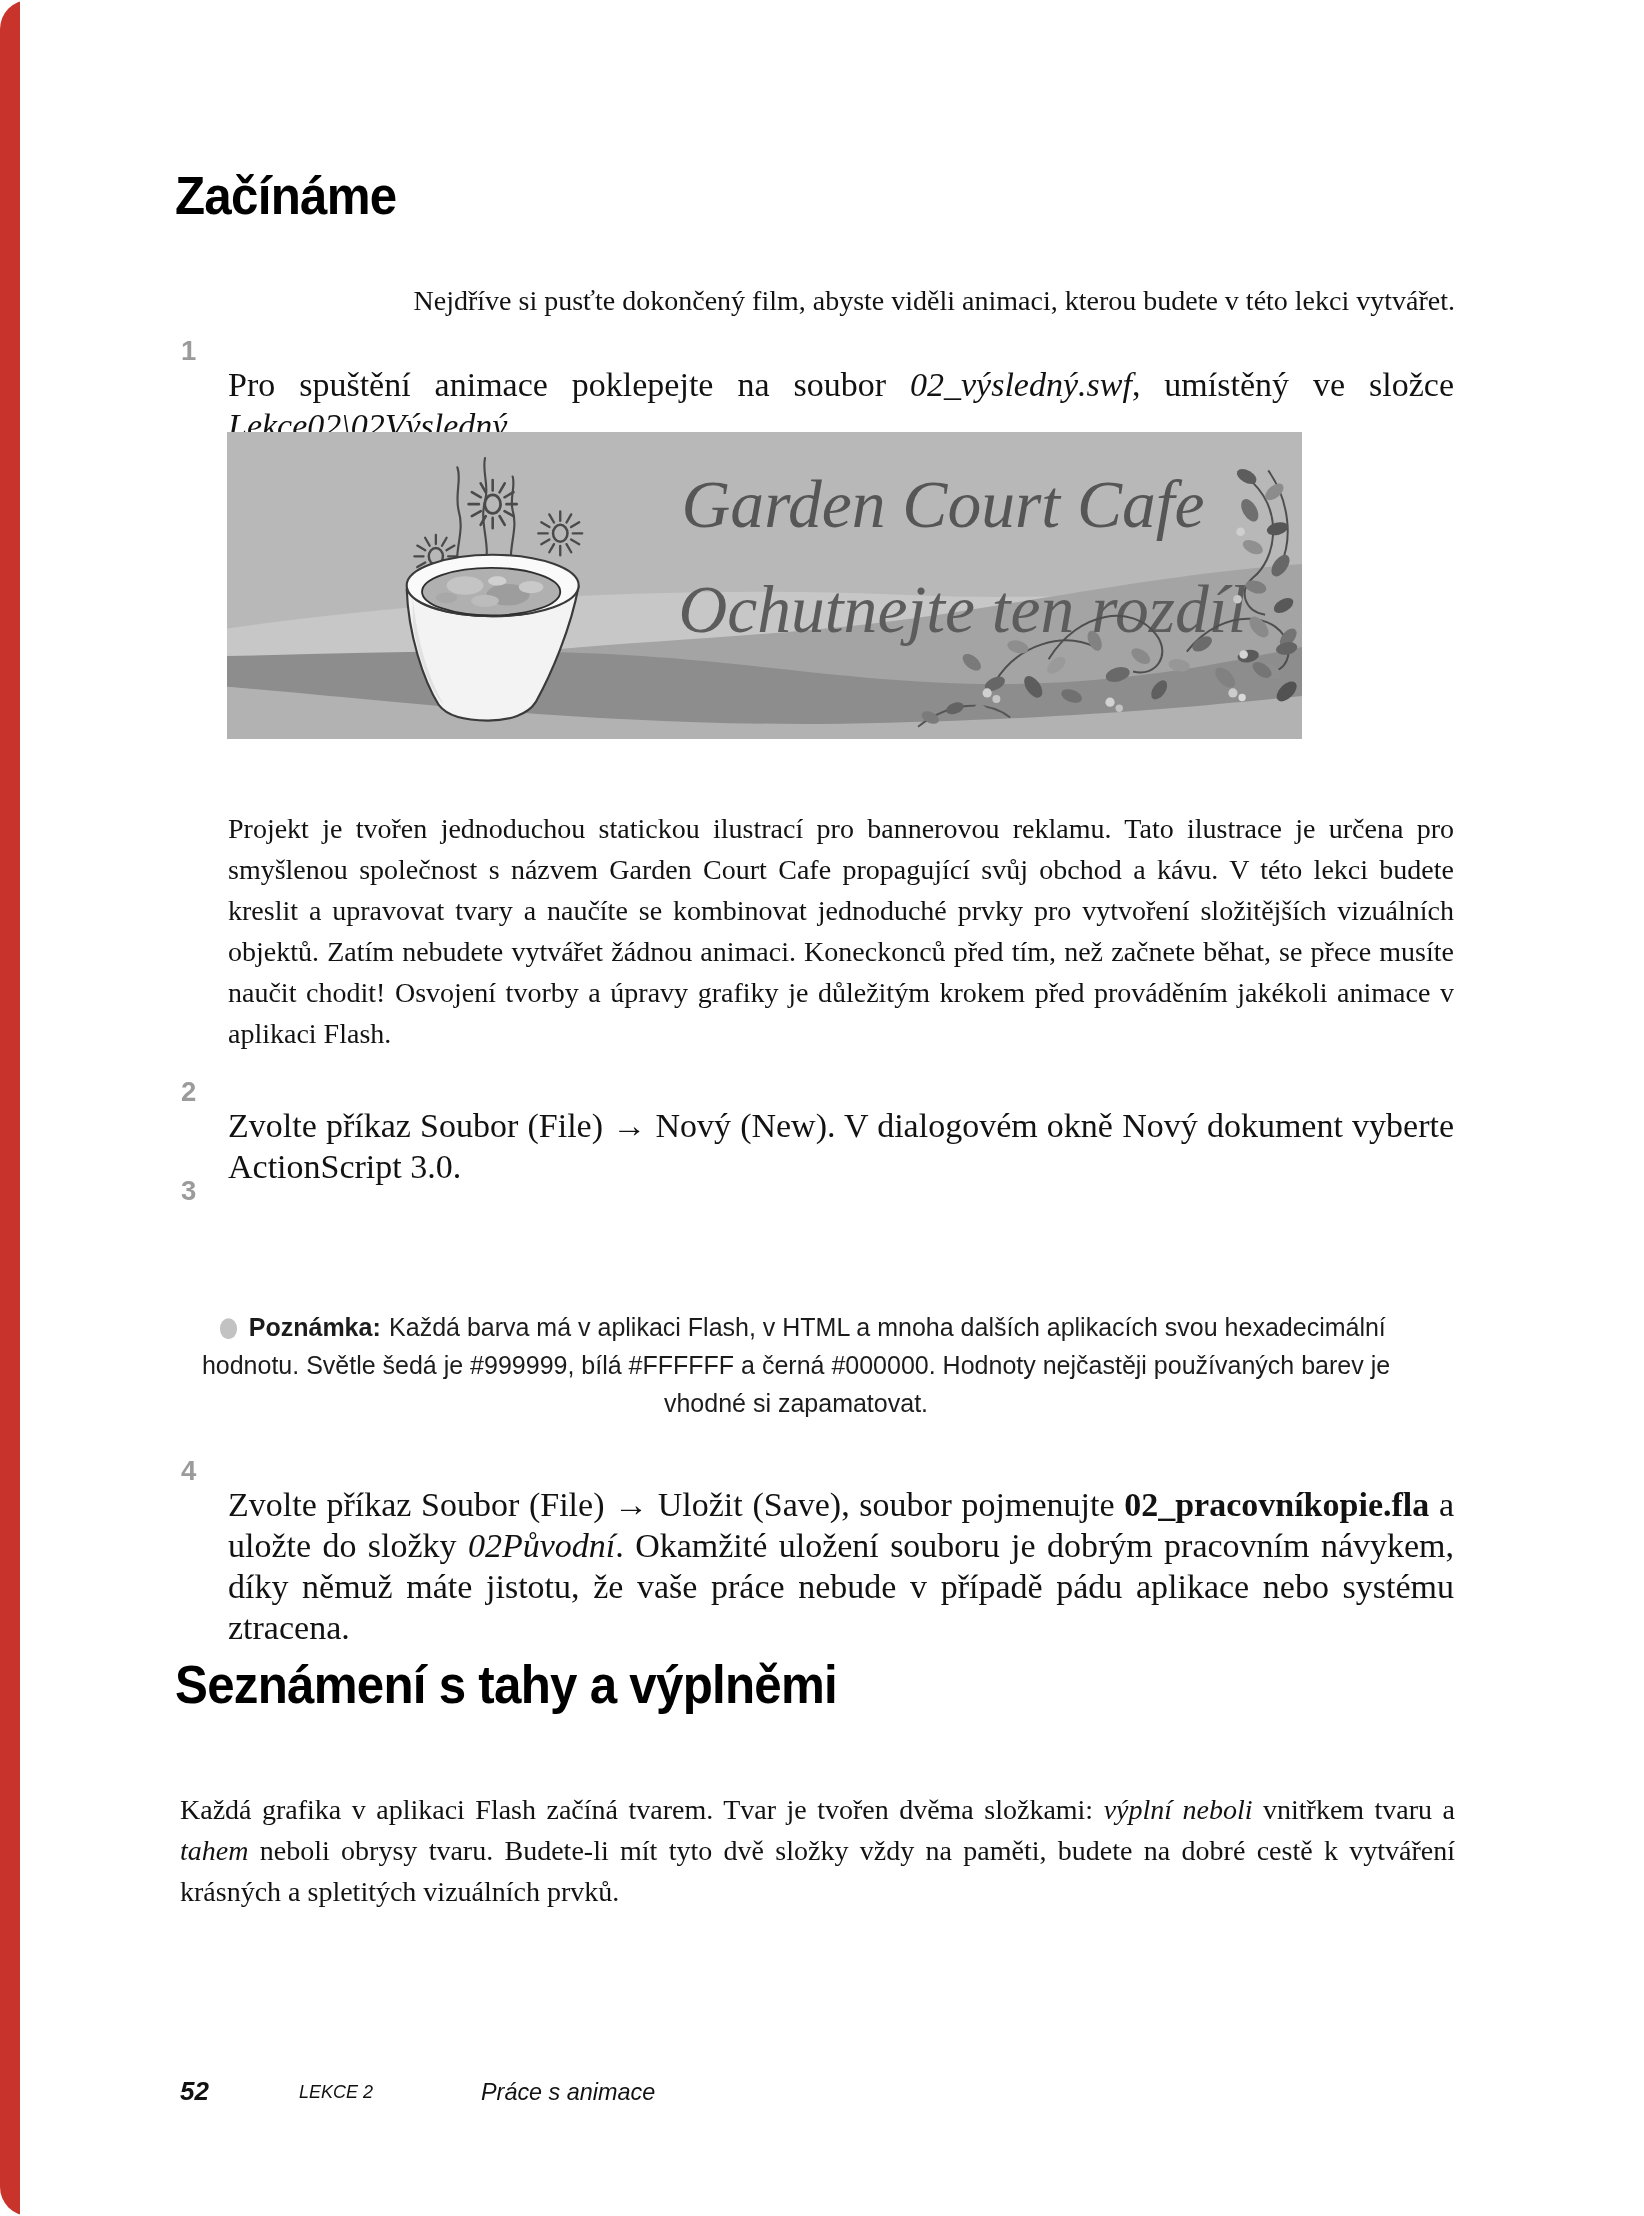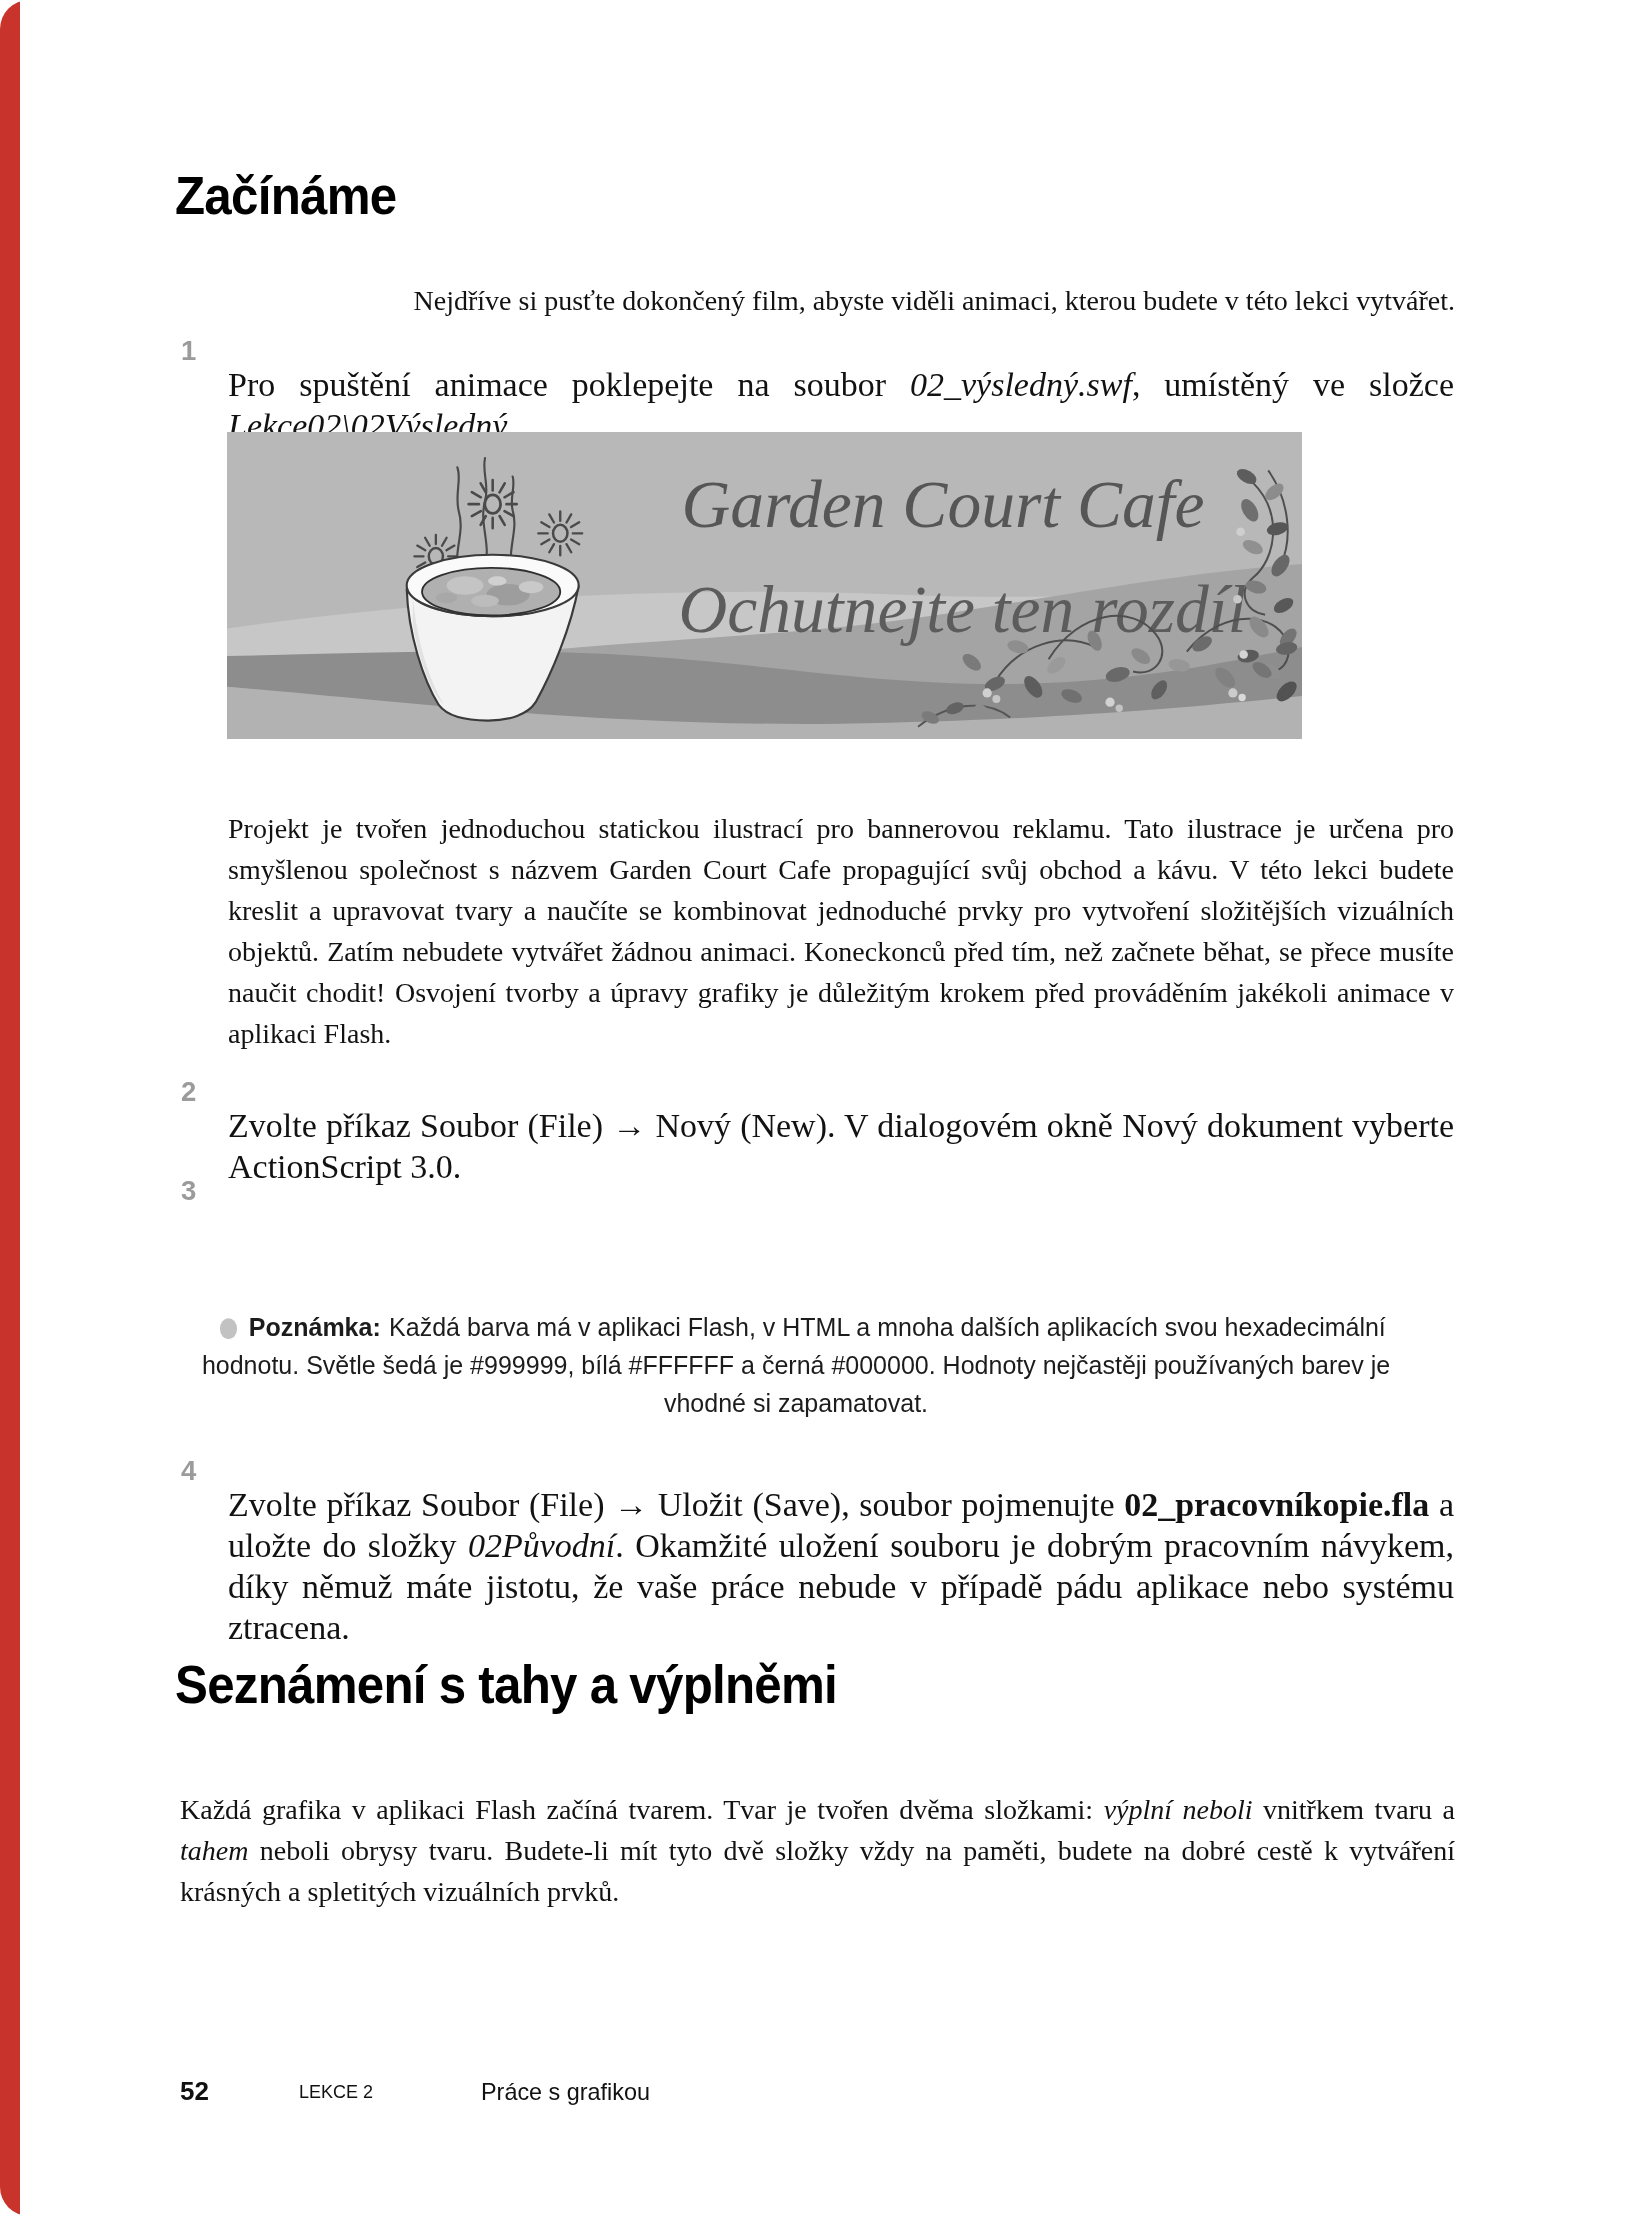--- a/index.html
+++ b/index.html
@@ -54,21 +54,21 @@
   }
   .note-bullet{
     display:inline-block;width:17.5px;height:21px;border-radius:50%;
     background:#c2c2c2;margin-right:11.7px;transform:translateY(3.3px);
   }
   .note-label{font-weight:700;margin-right:8.3px;}
   .banner{
     position:absolute;left:227px;top:432px;width:1075px;height:307px;
   }
   .footer{position:absolute;top:2076px;left:0;width:1620px;height:33px;
-    font-family:"Liberation Sans", sans-serif;color:#111;}
+    font-family:"Liberation Sans", sans-serif;color:#111;font-style:italic;}
   .footer .pg{position:absolute;left:180px;font-weight:700;font-size:26px;line-height:30px;}
   .footer .lesson{position:absolute;left:299px;font-size:18px;line-height:32px;text-align:center;}
   .footer .chapter{position:absolute;left:481px;font-size:23.4px;line-height:32px;}
 </style>
 </head>
 <body>
 
 <div class="page">
   <div class="edge-tab"></div>
 
@@ -189,16 +189,16 @@
   <div class="step-num step4">4</div>
   <p class="step-text step4">Zvolte příkaz Soubor (File) → Uložit (Save), soubor pojmenujte <strong>02_pracovníkopie.fla</strong> a uložte do složky <em>02Původní</em>. Okamžité uložení souboru je dobrým pracovním návykem, díky němuž máte jistotu, že vaše práce nebude v případě pádu aplikace nebo systému ztracena.</p>
 
   <div class="h1 second">Seznámení s tahy a výplněmi</div>
 
   <p class="body-par parA">Každá grafika v aplikaci Flash začíná tvarem. Tvar je tvořen dvěma složkami: <em>výplní neboli</em> vnitřkem tvaru a <em>tahem</em> neboli obrysy tvaru. Budete-li mít tyto dvě složky vždy na paměti, budete na dobré cestě k vytváření krásných a spletitých vizuálních prvků.</p>
 
   <div class="footer">
     <span class="pg">52</span>
     <span class="lesson">LEKCE 2</span>
-    <span class="chapter">Práce s grafikou</span>
+    <span class="chapter">Práce s animace</span>
   </div>
 </div>
 
 
 </body></html>

